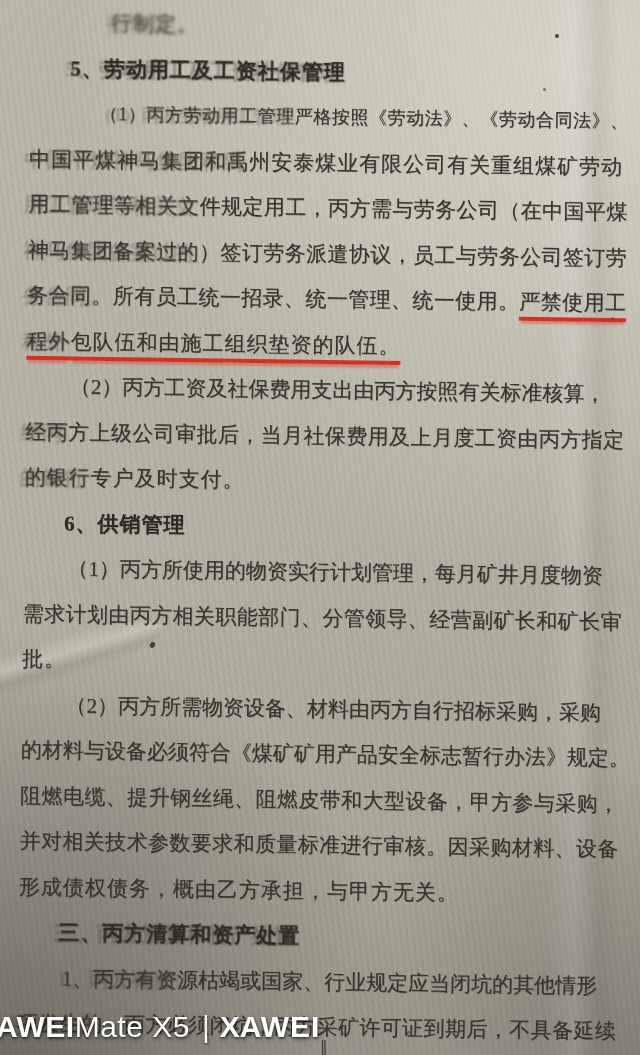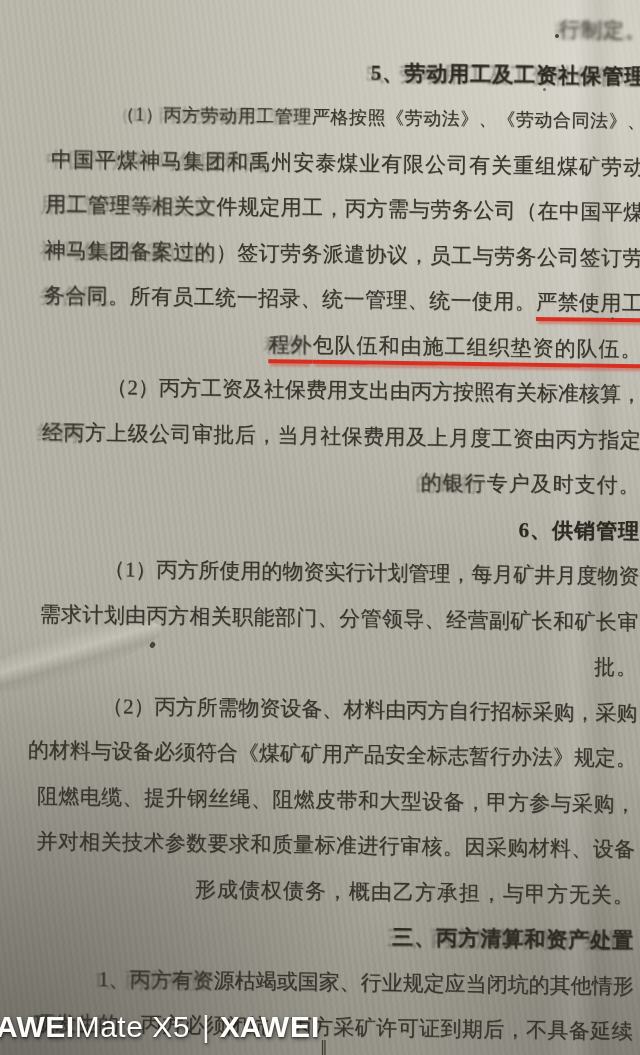--- a/index.html
+++ b/index.html
@@ -8,21 +8,20 @@
     width:640px;height:1055px;
     overflow:hidden;
     background-color:#b1aea3;
     background-image:
       radial-gradient(140% 90% at 88% 6%, rgba(238,235,226,0.55) 0%, rgba(238,235,226,0) 55%),
       radial-gradient(120% 80% at 0% 104%, rgba(28,28,24,0.42) 0%, rgba(28,28,24,0) 55%),
       radial-gradient(90% 55% at 100% 102%, rgba(42,42,36,0.28) 0%, rgba(42,42,36,0) 55%),
       repeating-linear-gradient(83deg, rgba(255,255,255,0.022) 0 3px, rgba(0,0,0,0.022) 3px 6px),
       linear-gradient(175deg, #bab7ab 0%, #b3b0a5 50%, #a19e93 100%);
     font-family:"Liberation Serif","DejaVu Serif",serif;
-    text-align:right;
   }
   .crease-right{
     position:absolute;left:544px;top:0;width:76px;height:1055px;
     background:linear-gradient(90deg, rgba(255,255,255,0) 0%, rgba(255,255,255,0.10) 40%, rgba(72,70,62,0.09) 72%, rgba(255,255,255,0) 100%);
     pointer-events:none;
   }
   .crease-left{
     position:absolute;left:-34px;top:636px;width:200px;height:42px;border-radius:50%;
     transform:rotate(-17deg);
     background:linear-gradient(to bottom, rgba(255,255,255,0) 0%, rgba(238,236,229,0.30) 40%, rgba(92,90,80,0.12) 70%, rgba(255,255,255,0) 100%);

